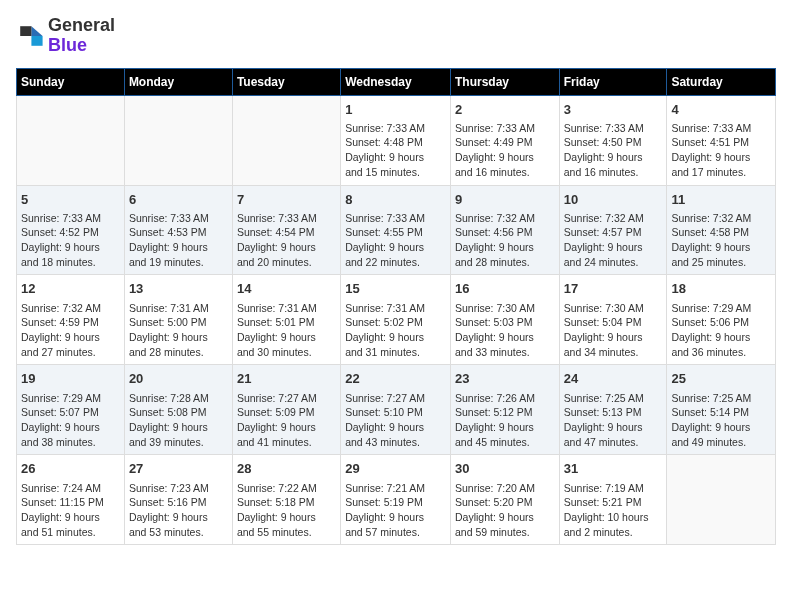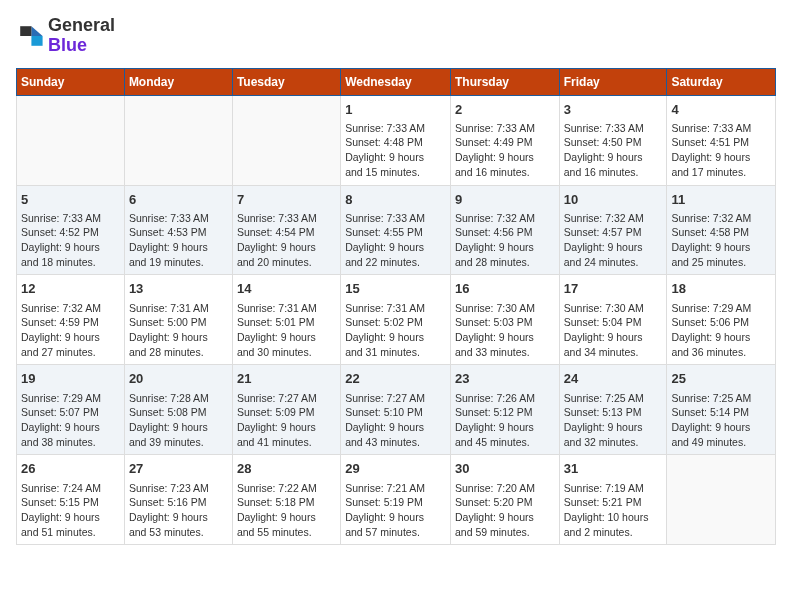--- a/index.html
+++ b/index.html
@@ -43,21 +43,21 @@
     .location {
       font-size: 15px;
       color: #555;
     }
     table {
       width: 100%;
       border-collapse: collapse;
       font-size: 11px;
     }
     thead tr {
-      background-color: #c2410c;
+      background-color: #000000;
       color: #fff;
     }
     thead th {
       padding: 6px 4px;
       text-align: left;
       font-size: 12px;
       font-weight: 600;
       border: 1px solid #1e5a9a;
     }
     tbody tr {
@@ -288,35 +288,35 @@
           <div>Sunrise: 7:26 AM</div>
           <div>Sunset: 5:12 PM</div>
           <div>Daylight: 9 hours</div>
           <div>and 45 minutes.</div>
         </td>
         <td>
           <span class="day-num">24</span>
           <div>Sunrise: 7:25 AM</div>
           <div>Sunset: 5:13 PM</div>
           <div>Daylight: 9 hours</div>
-          <div>and 32 minutes.</div>
+          <div>and 47 minutes.</div>
         </td>
         <td>
           <span class="day-num">25</span>
           <div>Sunrise: 7:25 AM</div>
           <div>Sunset: 5:14 PM</div>
           <div>Daylight: 9 hours</div>
           <div>and 49 minutes.</div>
         </td>
       </tr>
       <tr>
         <td>
           <span class="day-num">26</span>
           <div>Sunrise: 7:24 AM</div>
-          <div>Sunset: 5:15 PM</div>
+          <div>Sunset: 11:15 PM</div>
           <div>Daylight: 9 hours</div>
           <div>and 51 minutes.</div>
         </td>
         <td>
           <span class="day-num">27</span>
           <div>Sunrise: 7:23 AM</div>
           <div>Sunset: 5:16 PM</div>
           <div>Daylight: 9 hours</div>
           <div>and 53 minutes.</div>
         </td>

